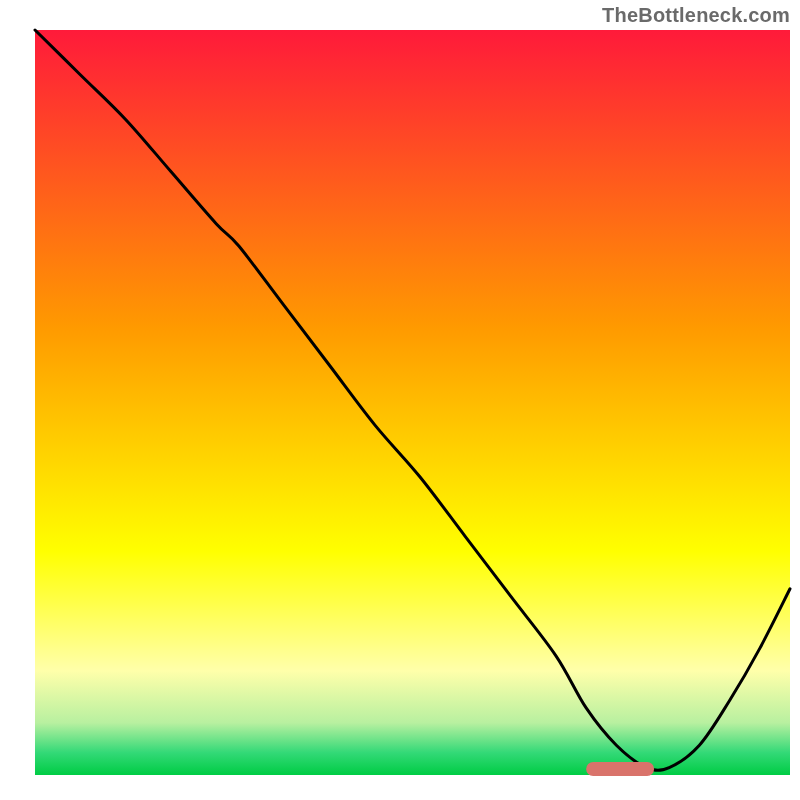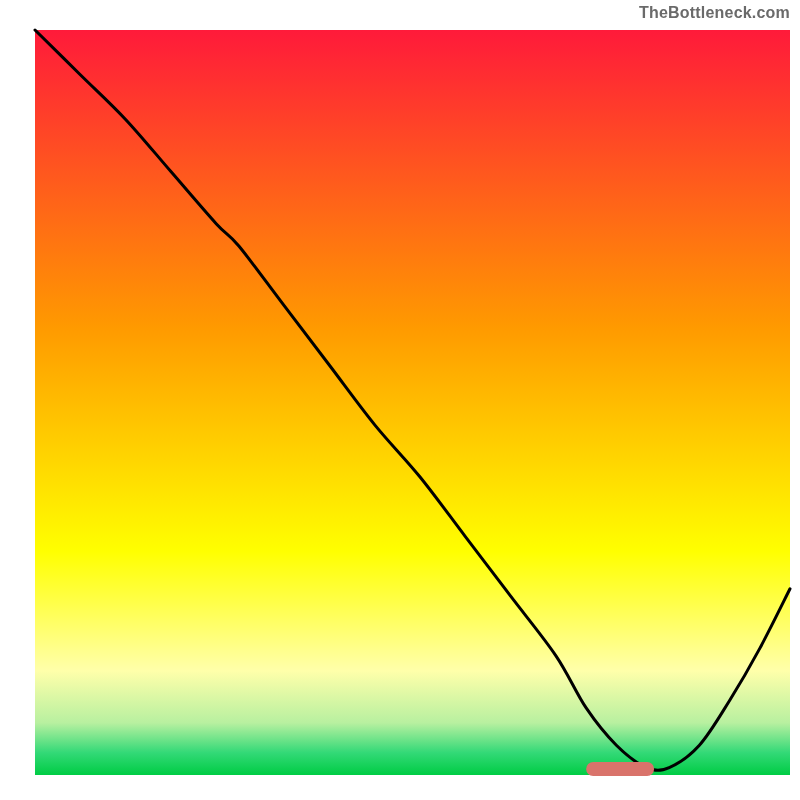--- a/index.html
+++ b/index.html
@@ -18,21 +18,21 @@
   }
   svg {
     position: absolute;
     left: 0;
     top: 0;
   }
   .watermark {
     position: absolute;
     top: 4px;
     right: 10px;
-    font-size: 16px;
+    font-size: 20px;
     font-weight: 600;
     color: #6a6a6a;
     letter-spacing: 0.2px;
   }
 </style>
 </head>
 <body>
 
 <div class="stage">
 

